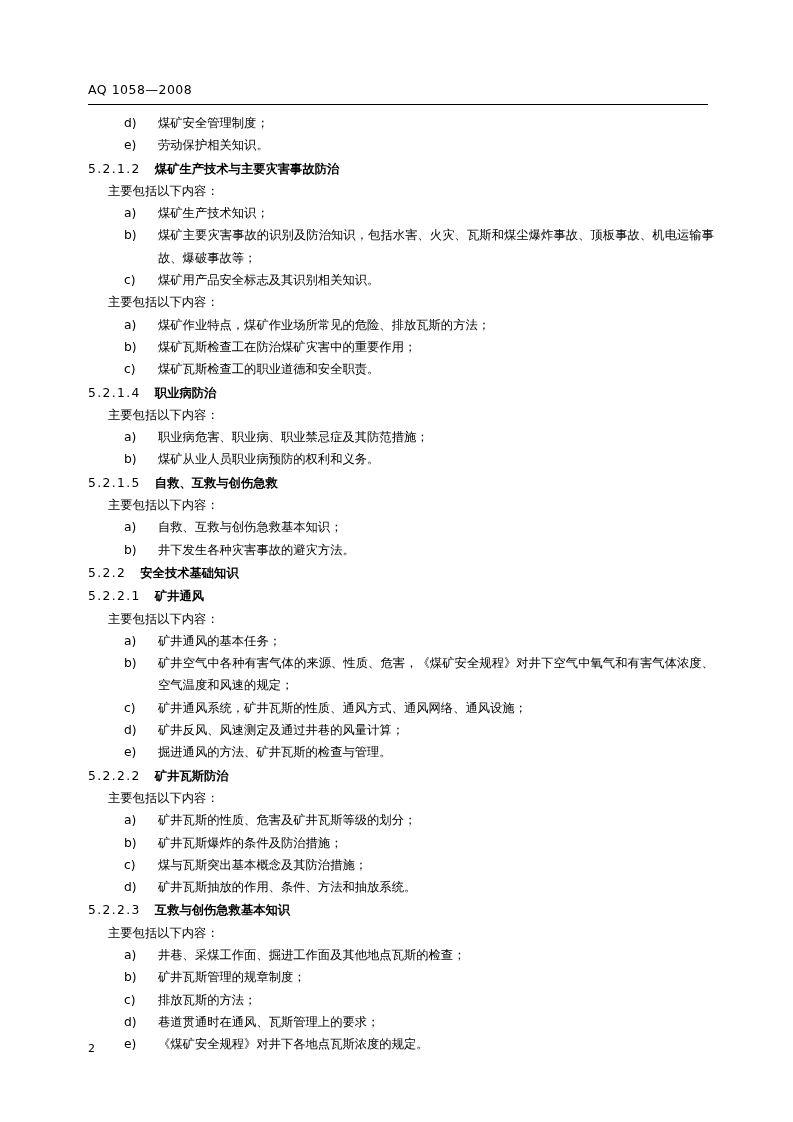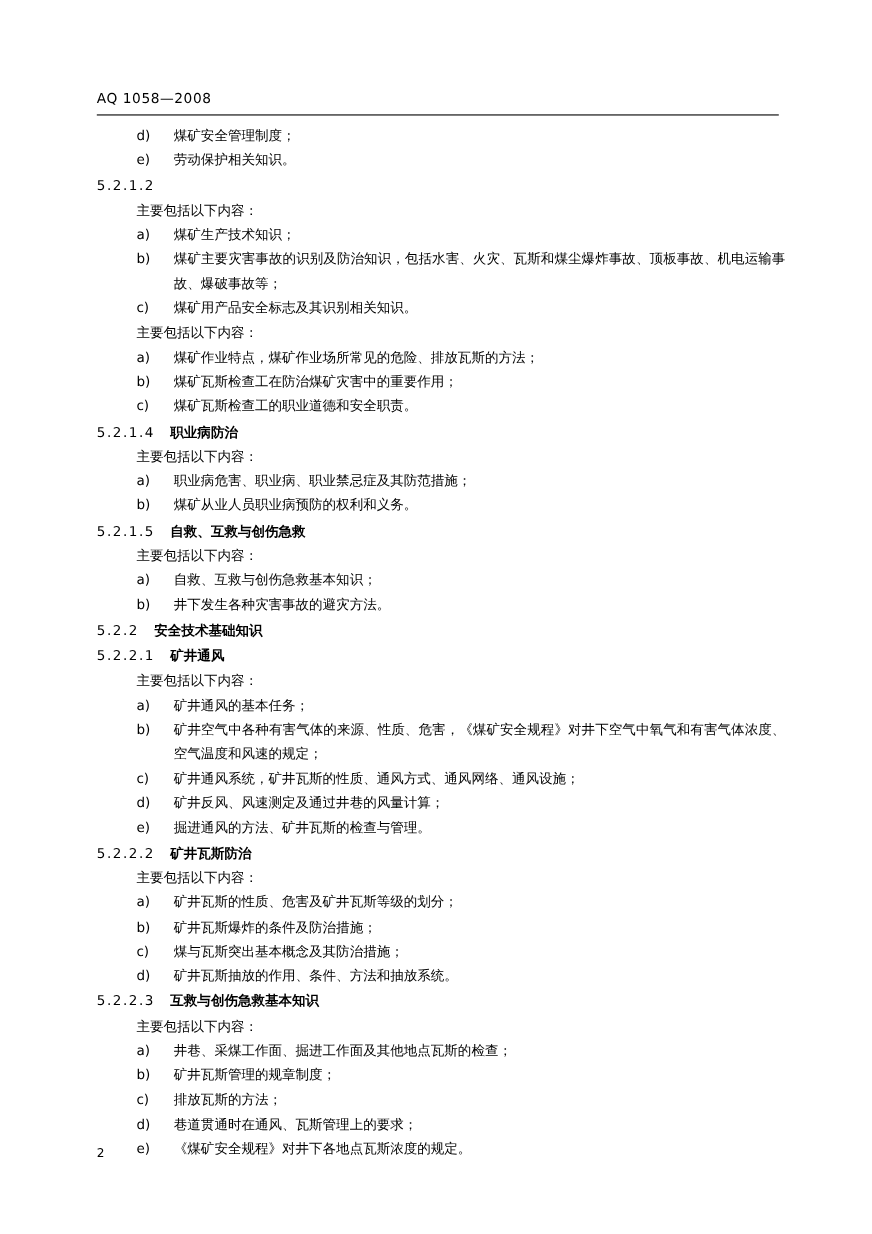--- a/index.html
+++ b/index.html
@@ -63,21 +63,21 @@
     font-weight: normal;
     font-family: "DejaVu Sans", "Liberation Sans", sans-serif;
   }
   .head .ttl {
     margin-left: 14px;
     font-weight: bold;
   }
 
   
   .plain {
-    margin-left: 36px;
+    margin-left: 20px;
     line-height: 22.3px;
   }
 
   
   .item {
     display: flex;
     align-items: flex-start;
     margin-left: 36px;
     line-height: 22.3px;
   }
@@ -108,20 +108,21 @@
       <div class="item">
         <span class="lbl">d)</span>
         <span class="txt">煤矿安全管理制度；</span>
       </div>
       <div class="item">
         <span class="lbl">e)</span>
         <span class="txt">劳动保护相关知识。</span>
       </div>
       <div class="head">
         <span class="num">5.2.1.2</span>
+        <span class="ttl">煤矿生产技术与主要灾害事故防治</span>
       </div>
       <div class="plain">主要包括以下内容：</div>
       <div class="item">
         <span class="lbl">a)</span>
         <span class="txt">煤矿生产技术知识；</span>
       </div>
       <div class="item">
         <span class="lbl">b)</span>
         <span class="txt">煤矿主要灾害事故的识别及防治知识，包括水害、火灾、瓦斯和煤尘爆炸事故、顶板事故、机电运输事故、爆破事故等；</span>
       </div>

